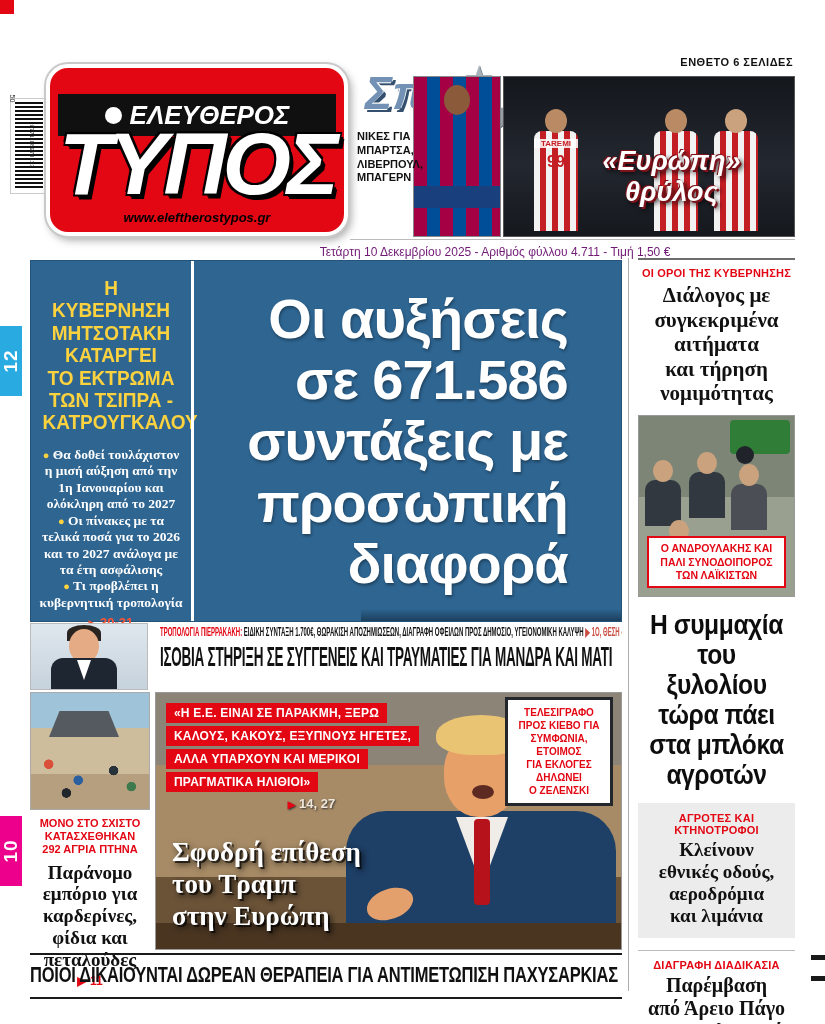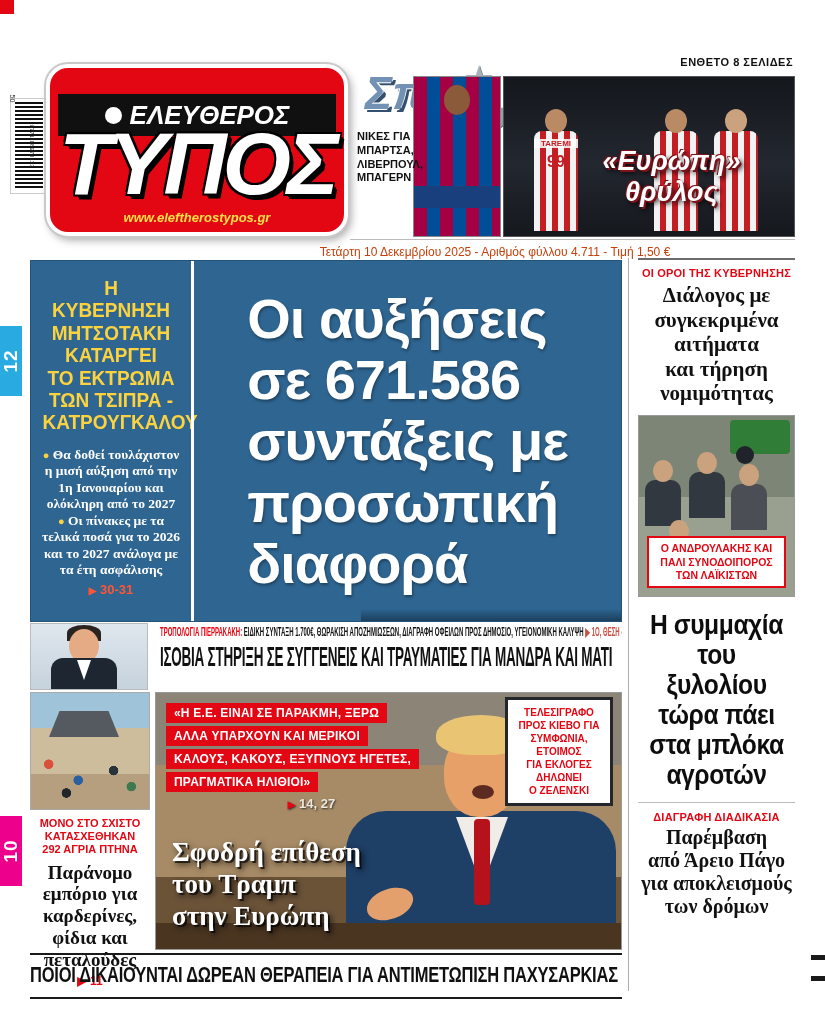--- a/index.html
+++ b/index.html
@@ -29,21 +29,21 @@
   .logo { left:46px; top:64px; width:302px; height:172px; background:#e30613;
     border:4px solid #fff; border-radius:22px; box-shadow:0 0 0 2px #c9c9c9, 3px 4px 8px rgba(0,0,0,.35); }
   .logo-band { position:absolute; left:8px; right:8px; top:26px; height:42px; background:#101010;
     display:flex; align-items:center; justify-content:center; gap:8px; }
   .logo-dot { width:17px; height:17px; border-radius:50%; background:#fff; }
   .logo-band .t { color:#fff; font-style:italic; font-weight:900; font-size:26px; letter-spacing:0; }
   .logo-main { position:absolute; left:0; right:0; top:52px; text-align:center;
     color:#fff; font-style:italic; font-weight:900; font-size:88px; line-height:1; letter-spacing:-4px;
     text-shadow:3px 3px 0 #000, -2px -2px 0 #000, 2px -2px 0 #000, -2px 2px 0 #000, 4px 5px 0 #000; }
   .logo-site { position:absolute; left:0; right:0; bottom:7px; text-align:center;
-    color:#fde047; font-style:italic; font-weight:700; font-size:13px; }
+    color:#000000; font-style:italic; font-weight:700; font-size:13px; }
 
   
   .insert-note { right:32px; top:56px; font-size:11px; font-weight:800; color:#111; letter-spacing:.5px; }
   .sports { left:355px; top:70px; width:440px; height:167px; }
   .spor-logo { position:absolute; left:10px; top:-4px; font-size:46px; font-weight:900; font-style:italic;
     color:#7391b4; text-shadow:-1px -1px 0 #fff, 1px -1px 0 #fff, -1px 1px 0 #fff, 3px 3px 0 #35506e; }
   .star { position:absolute; color:#a8b0ba; text-shadow:1px 1px 0 #6b7480; }
   .s1 { left:108px; top:-12px; font-size:36px; }
   .s2 { left:132px; top:14px; font-size:48px; color:#959da8; }
   .s3 { left:100px; top:40px; font-size:24px; }
@@ -65,35 +65,35 @@
   .shirt-label { position:absolute; top:8px; left:0; width:100%; text-align:center; color:#c41e25; font-size:8px; font-weight:800; background:rgba(255,255,255,.85); }
   .shirt-num { position:absolute; top:22px; left:0; width:100%; text-align:center; color:#c41e25; font-size:16px; font-weight:900; }
   .oly-head1 { position:absolute; left:55px; bottom:28px; right:10px; text-align:center; color:#fff;
     font-size:27px; font-weight:900; font-style:italic;
     text-shadow:2px 2px 0 #7d121b, -1px -1px 0 #7d121b, 3px 3px 5px #000; }
   .oly-head2 { position:absolute; left:55px; bottom:6px; right:10px; text-align:center; color:#fff;
     font-size:20px; font-weight:900; font-style:italic;
     text-shadow:2px 2px 0 #7d121b, -1px -1px 0 #7d121b, 3px 3px 5px #000; }
 
   .date-rule { left:350px; right:30px; top:239px; height:1px; background:#bbb; }
-  .dateline { left:200px; right:35px; top:245px; text-align:center; font-size:12px; color:#c2410c; }
+  .dateline { left:200px; right:35px; top:245px; text-align:center; font-size:12px; color:#701a75; }
 
   
   .lead-box { left:30px; top:260px; width:592px; height:362px; background:#2e6591; border:1px solid #24537a; }
   .lead-left { position:absolute; left:0; top:0; bottom:0; width:160px; padding:16px 8px; text-align:center; }
   .lead-kicker { color:#fcd33e; font-weight:900; font-size:20px; line-height:1.12;
     transform:scaleX(.95); transform-origin:center top; }
   .lead-bullets { margin-top:13px; font-family:"Liberation Serif", serif; font-weight:700;
     color:#fff; font-size:13.5px; line-height:1.22; }
   .lead-bullets .dot { color:#fcd33e; font-size:11px; }
   .lead-ref { margin-top:4px; color:#ff5535; font-weight:800; font-size:13px; }
   .lead-ref .arrow { font-size:10px; }
   .lead-div { position:absolute; left:160px; top:0; bottom:0; width:3px; background:#fff; }
   .lead-main { position:absolute; left:163px; right:0; top:0; bottom:0; display:flex; align-items:center; justify-content:center; }
-  .lead-headline { color:#fff; font-weight:800; font-size:56px; line-height:1.09; text-align:left;
+  .lead-headline { color:#fff; font-weight:800; font-size:56px; line-height:1.09; text-align:right;
     text-shadow:1px 2px 3px rgba(0,0,0,.35); letter-spacing:-1px; }
   .lead-shadow { position:absolute; left:330px; right:0; bottom:0; height:12px;
     background:linear-gradient(180deg,rgba(10,25,40,0),rgba(10,25,40,.5)); }
 
   
   .pk-strip { left:30px; top:623px; width:592px; height:67px; overflow:hidden; }
   .pk-photo { position:absolute; left:0; top:0; width:118px; height:67px; background:linear-gradient(180deg,#dfe7ee,#c6d2dc); border:1px solid #bbb; overflow:hidden; }
   .pk-head { position:absolute; left:38px; top:5px; width:30px; height:34px; border-radius:50%; background:#e5ab84; }
   .pk-hair { position:absolute; left:36px; top:1px; width:34px; height:16px; border-radius:50% 50% 0 0; background:#2a2420; }
   .pk-suit { position:absolute; left:20px; top:34px; width:66px; height:33px; border-radius:12px 12px 0 0; background:#1d2631; }
@@ -198,21 +198,21 @@
 
   <div class="abs logo">
     <div class="logo-band">
       <span class="logo-dot"></span>
       <span class="t">ΕΛΕΥΘΕΡΟΣ</span>
     </div>
     <div class="logo-main">ΤΥΠΟΣ</div>
     <div class="logo-site">www.eleftherostypos.gr</div>
   </div>
 
-  <div class="abs insert-note">ΕΝΘΕΤΟ 8 ΣΕΛΙΔΕΣ</div>
+  <div class="abs insert-note">ΕΝΘΕΤΟ 6 ΣΕΛΙΔΕΣ</div>
   <div class="abs sports">
     <div class="spor-logo">Σπορ</div>
     <span class="star s1">★</span>
     <span class="star s2">★</span>
     <span class="star s3">★</span>
     <span class="star s4">★</span>
     <div class="barca-photo">
       <div class="barca-head"></div>
       <div class="barca-shorts"></div>
     </div>
@@ -235,20 +235,21 @@
 
   <div class="abs date-rule"></div>
   <div class="abs dateline">Τετάρτη 10 Δεκεμβρίου 2025 - Αριθμός φύλλου 4.711 - Τιμή 1,50 €</div>
 
   <div class="abs lead-box">
     <div class="lead-left">
       <div class="lead-kicker">Η ΚΥΒΕΡΝΗΣΗ<br>ΜΗΤΣΟΤΑΚΗ<br>ΚΑΤΑΡΓΕΙ<br>ΤΟ ΕΚΤΡΩΜΑ<br>ΤΩΝ ΤΣΙΠΡΑ -<br>ΚΑΤΡΟΥΓΚΑΛΟΥ</div>
       <div class="lead-bullets">
         <p><span class="dot">●</span> <span>Θα δοθεί τουλάχιστον η μισή αύξηση από την 1η Ιανουαρίου και ολόκληρη από το 2027</span></p>
         <p><span class="dot">●</span> <span>Οι πίνακες με τα τελικά ποσά για το 2026 και το 2027 ανάλογα με τα έτη ασφάλισης</span></p>
+        <p><span class="dot">●</span> <span>Τι προβλέπει η κυβερνητική τροπολογία</span></p>
       </div>
       <div class="lead-ref">
         <span class="arrow">▶</span>
         <span>30-31</span>
       </div>
     </div>
     <div class="lead-div"></div>
     <div class="lead-main">
       <div class="lead-headline">Οι αυξήσεις<br>σε 671.586<br>συντάξεις με<br>προσωπική<br>διαφορά</div>
     </div>
@@ -269,20 +270,24 @@
         <div class="r-p2"></div>
       <div class="r-b3"></div>
         <div class="r-p3"></div>
       <div class="r-b4"></div>
         <div class="r-p4"></div>
       <div class="r-photo-label">Ο ΑΝΔΡΟΥΛΑΚΗΣ ΚΑΙ<br>ΠΑΛΙ ΣΥΝΟΔΟΙΠΟΡΟΣ<br>ΤΩΝ ΛΑΪΚΙΣΤΩΝ</div>
     </div>
     <div class="r-sec2">
       <div class="hl">Η συμμαχία<br>του ξυλολίου<br>τώρα πάει<br>στα μπλόκα<br>αγροτών</div>
     </div>
+    <div class="r-sec3">
+      <div class="r-label">ΑΓΡΟΤΕΣ ΚΑΙ ΚΤΗΝΟΤΡΟΦΟΙ</div>
+      <div class="r-serif">Κλείνουν<br>εθνικές οδούς,<br>αεροδρόμια<br>και λιμάνια</div>
+    </div>
     <div class="r-sec4">
       <div class="r-label">ΔΙΑΓΡΑΦΗ ΔΙΑΔΙΚΑΣΙΑ</div>
       <div class="r-serif">Παρέμβαση<br>από Άρειο Πάγο<br>για αποκλεισμούς<br>των δρόμων</div>
 
     </div>
   </div>
 
   <div class="abs pk-strip">
     <div class="pk-photo">
       <div class="pk-hair"></div>
@@ -317,22 +322,22 @@
     <div class="t-suit"></div>
     <div class="t-shirt"></div>
     <div class="t-tie"></div>
     <div class="t-face"></div>
     <div class="t-hair"></div>
     <div class="t-mouth"></div>
     <div class="t-hand"></div>
     <div class="t-desk"></div>
     <div class="quote-box">
       <div class="quote-line">«Η Ε.Ε. ΕΙΝΑΙ ΣΕ ΠΑΡΑΚΜΗ, ΞΕΡΩ</div>
+      <div class="quote-line">ΚΑΛΟΥΣ, ΚΑΚΟΥΣ, ΕΞΥΠΝΟΥΣ ΗΓΕΤΕΣ,</div>
       <div class="quote-line">ΑΛΛΑ ΥΠΑΡΧΟΥΝ ΚΑΙ ΜΕΡΙΚΟΙ</div>
-      <div class="quote-line">ΚΑΛΟΥΣ, ΚΑΚΟΥΣ, ΕΞΥΠΝΟΥΣ ΗΓΕΤΕΣ,</div>
       <div class="quote-line">ΠΡΑΓΜΑΤΙΚΑ ΗΛΙΘΙΟΙ»</div>
       <div class="quote-ref">
         <span class="arrow">▶</span>
         <span>14, 27</span>
       </div>
     </div>
     <div class="zel-box">ΤΕΛΕΣΙΓΡΑΦΟ<br>ΠΡΟΣ ΚΙΕΒΟ ΓΙΑ<br>ΣΥΜΦΩΝΙΑ, ΕΤΟΙΜΟΣ<br>ΓΙΑ ΕΚΛΟΓΕΣ ΔΗΛΩΝΕΙ<br>Ο ΖΕΛΕΝΣΚΙ</div>
     <div class="t-caption">Σφοδρή επίθεση<br>του Τραμπ<br>στην Ευρώπη</div>
   </div>
 

